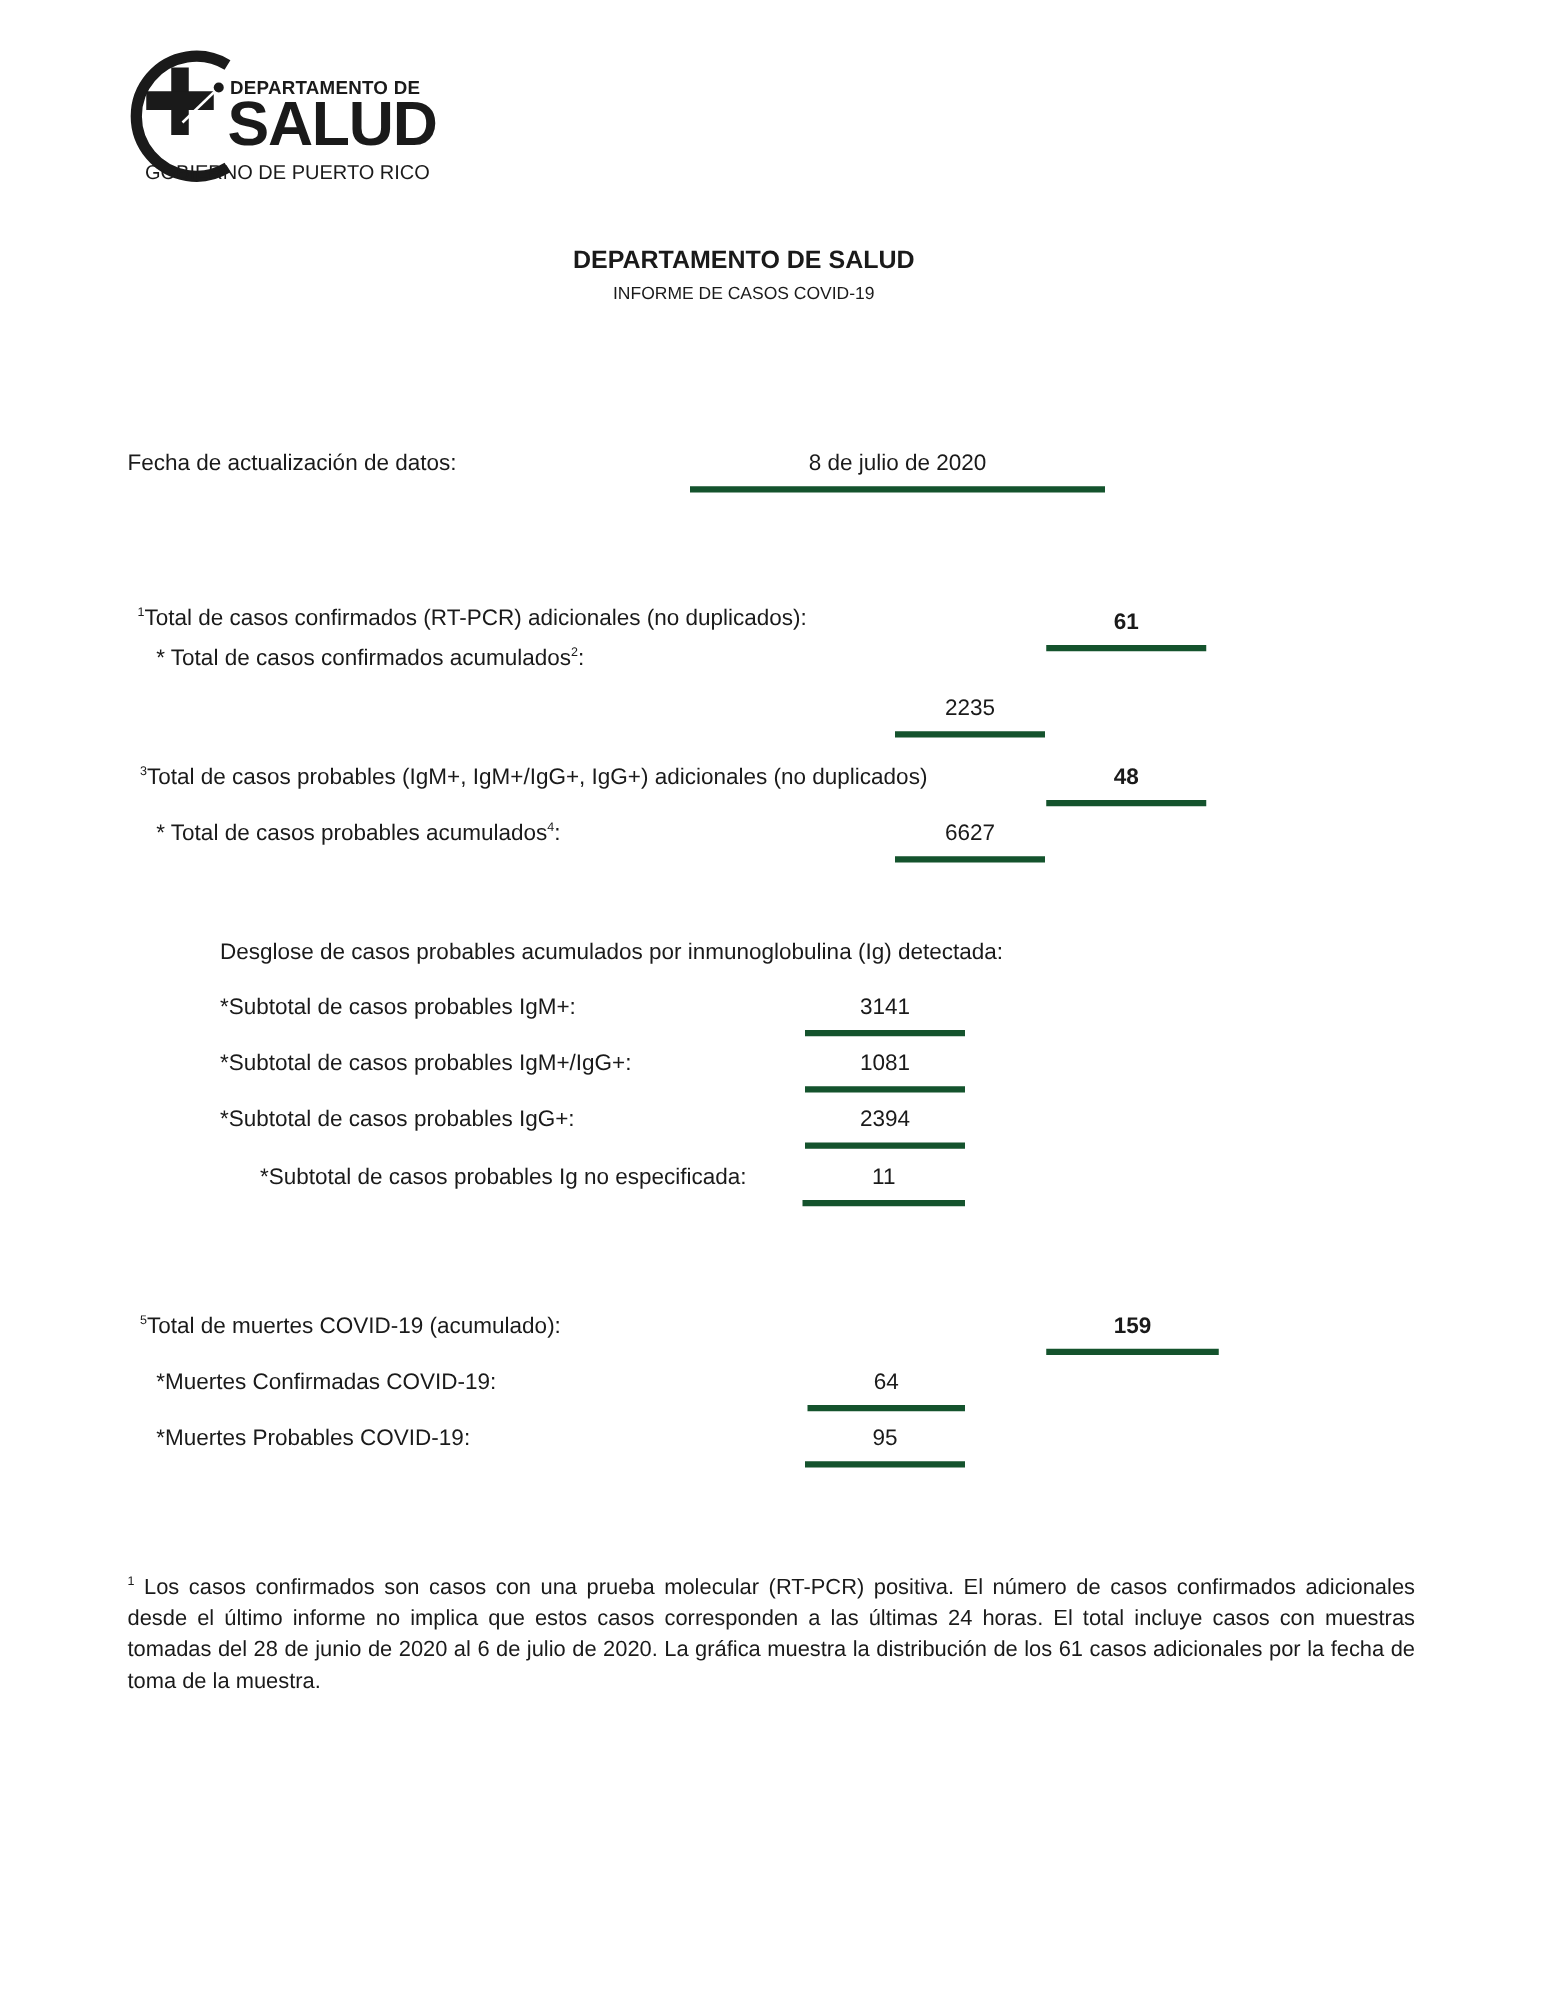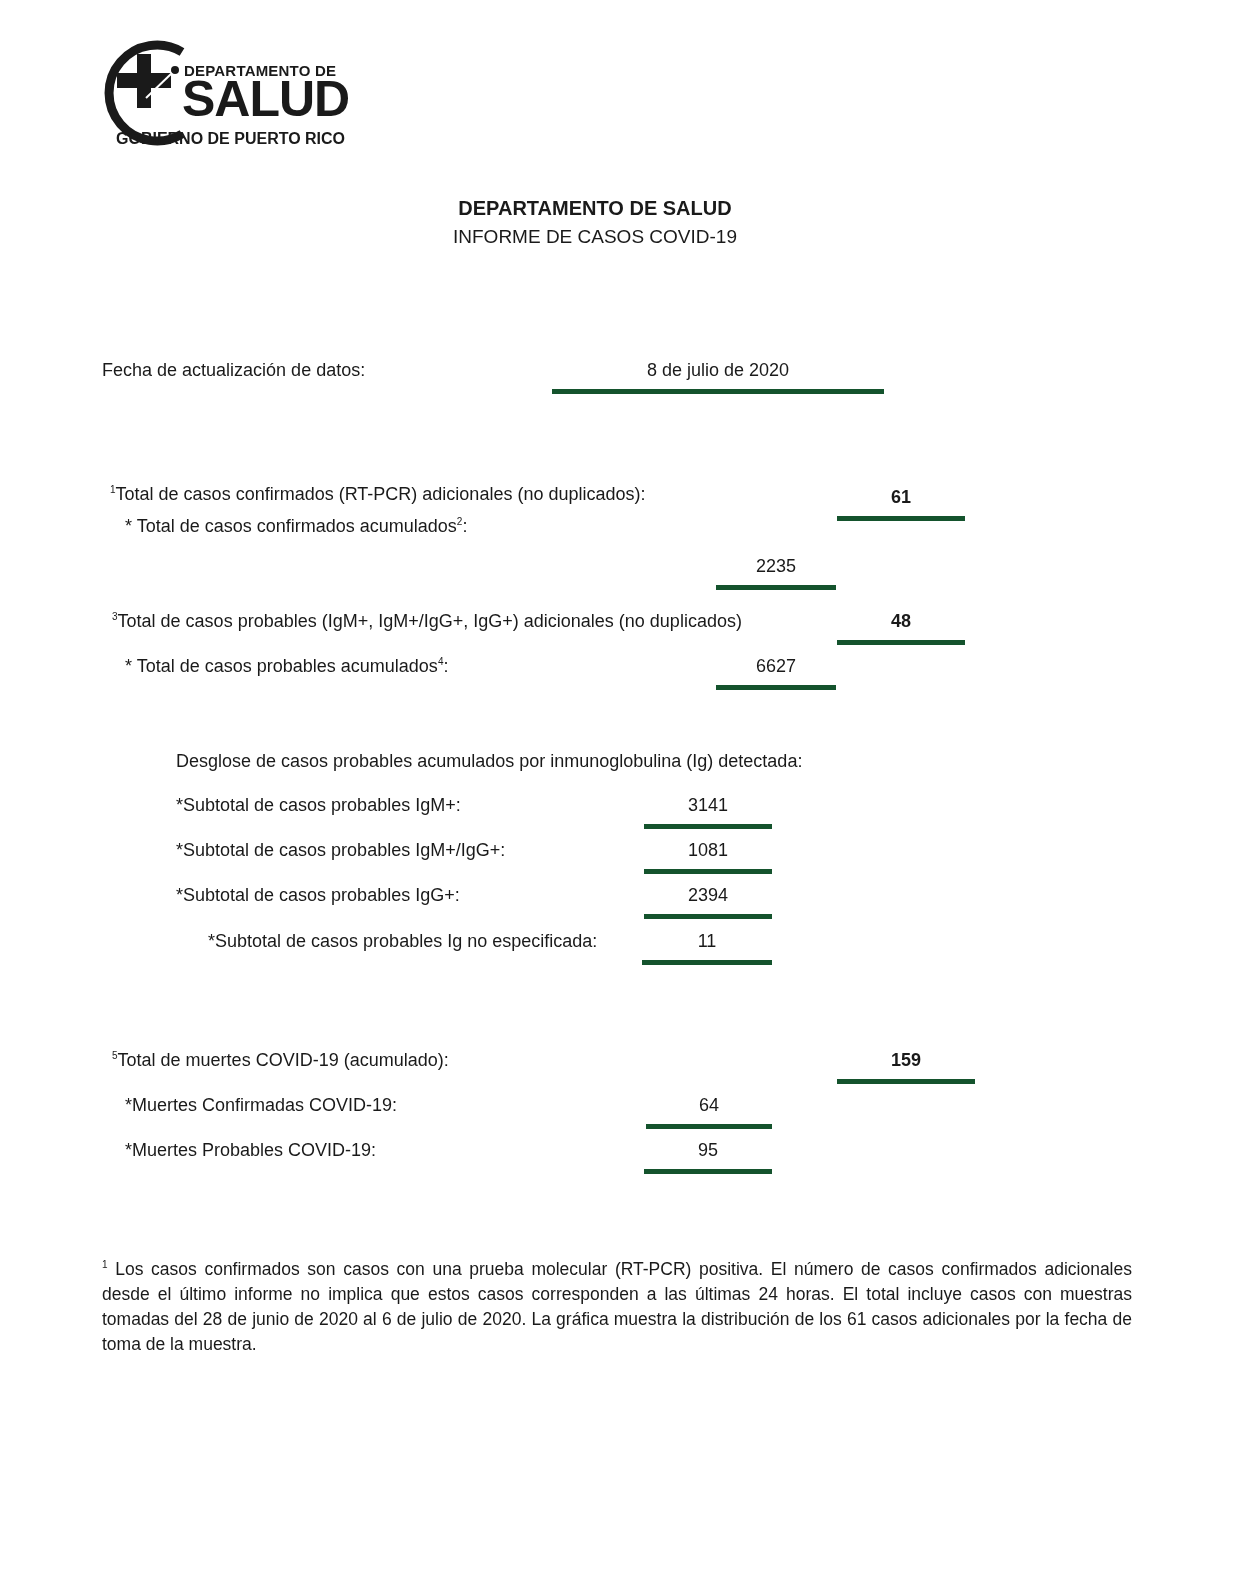--- a/index.html
+++ b/index.html
@@ -5,24 +5,24 @@
     html, body { margin: 0; padding: 0; background: #ffffff; }
     body {
       width: 1242px; height: 1592px; position: relative; overflow: hidden;
       font-family: "Liberation Sans", "DejaVu Sans", sans-serif;
       color: #1a1a1a;
     }
     .abs { position: absolute; }
     .logo { left: 104px; top: 40px; width: 250px; height: 112px; }
     .logo-dept { position: absolute; left: 80px; top: 22px; font-size: 15px; font-weight: bold; letter-spacing: 0.2px; color:#1a1a1a; white-space: nowrap;}
     .logo-salud { position: absolute; left: 78px; top: 34px; font-size: 50px; font-weight: bold; letter-spacing: -1px; color:#1a1a1a; line-height: 1; white-space: nowrap;}
-    .logo-gob { position: absolute; left: 12px; top: 90px; font-size: 16px; font-weight: bold; color:#1a1a1a; white-space: nowrap;}
+    .logo-gob { position: absolute; left: 12px; top: 90px; font-size: 16px; font-weight: normal; color:#1a1a1a; white-space: nowrap;}
     .title { left: 0; width: 1118px; text-align: center; padding-left: 36px; }
     .t1 { top: 197px; font-size: 20px; font-weight: bold; }
-    .t2 { top: 226px; font-size: 19px; }
+    .t2 { top: 226px; font-size: 14px; }
     .row { font-size: 18px; white-space: nowrap; }
     .val {
       text-align: center; font-size: 18px; border-bottom: 5px solid #14532d;
       padding-bottom: 8px; white-space: nowrap;
     }
     .bold { font-weight: bold; }
     sup { font-size: 10px; vertical-align: super; line-height: 0; }
     .footnote {
       left: 102px; top: 1257px; width: 1030px; font-size: 17.5px; line-height: 25px;
       text-align: justify; color: #1a1a1a;

